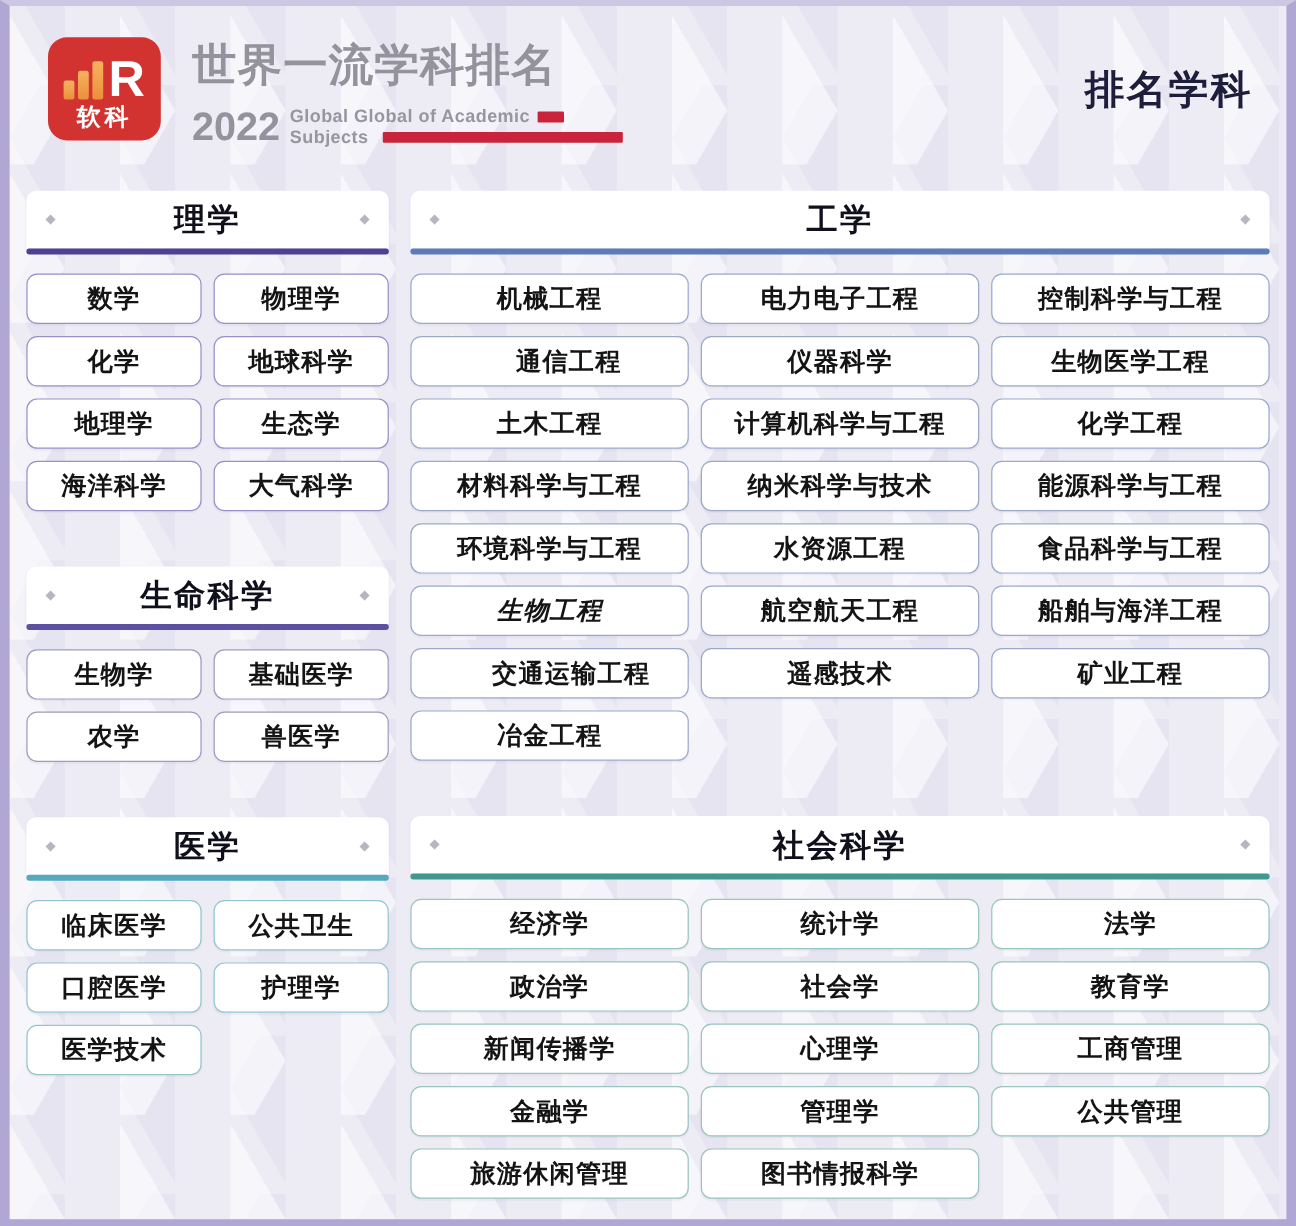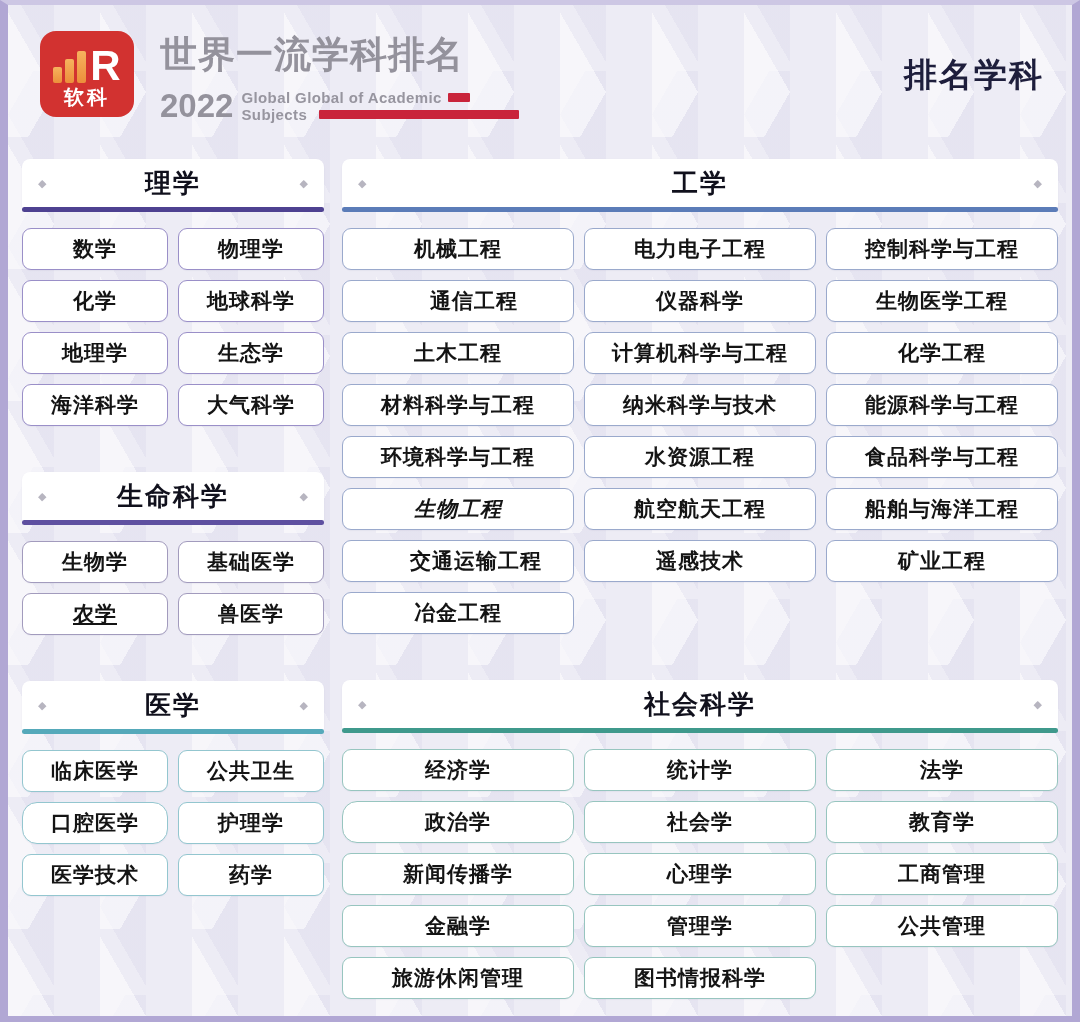--- a/index.html
+++ b/index.html
@@ -136,39 +136,38 @@
   <div class="section">
     <div class="section-header">
       <span class="diamond">◆</span>
       <span class="section-title">生命科学</span>
       <span class="diamond">◆</span>
     </div>
     <div class="accent-bar" style="background: rgb(94, 80, 160);"></div>
     <div class="items" style="--cols: 2;">
               <button class="subject-btn" style="border-color: rgb(162, 155, 189);">生物学</button>
               <button class="subject-btn" style="border-color: rgb(162, 155, 189);">基础医学</button>
-              <button class="subject-btn" style="border-color: rgb(162, 155, 189); text-decoration: underline;">农学</button>
+              <button class="subject-btn" style="border-color: rgb(162, 155, 189);">农学</button>
               <button class="subject-btn" style="border-color: rgb(162, 155, 189);">兽医学</button>
             </div>
   </div>
 
   <div class="section">
     <div class="section-header">
       <span class="diamond">◆</span>
       <span class="section-title">医学</span>
       <span class="diamond">◆</span>
     </div>
     <div class="accent-bar" style="background: rgb(85, 169, 186);"></div>
     <div class="items" style="--cols: 2;">
               <button class="subject-btn" style="border-color: rgb(147, 198, 207);">临床医学</button>
               <button class="subject-btn" style="border-color: rgb(147, 198, 207);">公共卫生</button>
-              <button class="subject-btn" style="border-color: rgb(147, 198, 207); border-radius: 15px;">口腔医学</button>
+              <button class="subject-btn" style="border-color: rgb(147, 198, 207);">口腔医学</button>
               <button class="subject-btn" style="border-color: rgb(147, 198, 207);">护理学</button>
               <button class="subject-btn" style="border-color: rgb(147, 198, 207);">医学技术</button>
-              <button class="subject-btn" style="border-color: rgb(147, 198, 207);">药学</button>
             </div>
   </div>
 </div>
       <div class="col-right" id="col-right">
   <div class="section">
     <div class="section-header">
       <span class="diamond">◆</span>
       <span class="section-title">工学</span>
       <span class="diamond">◆</span>
     </div>
@@ -203,21 +202,21 @@
     <div class="section-header">
       <span class="diamond">◆</span>
       <span class="section-title">社会科学</span>
       <span class="diamond">◆</span>
     </div>
     <div class="accent-bar" style="background: rgb(63, 153, 140);"></div>
     <div class="items" style="--cols: 3;">
               <button class="subject-btn" style="border-color: rgb(151, 197, 191);">经济学</button>
               <button class="subject-btn" style="border-color: rgb(151, 197, 191);">统计学</button>
               <button class="subject-btn" style="border-color: rgb(151, 197, 191);">法学</button>
-              <button class="subject-btn" style="border-color: rgb(151, 197, 191); border-radius: 15px;">政治学</button>
+              <button class="subject-btn" style="border-color: rgb(151, 197, 191);">政治学</button>
               <button class="subject-btn" style="border-color: rgb(151, 197, 191);">社会学</button>
               <button class="subject-btn" style="border-color: rgb(151, 197, 191);">教育学</button>
               <button class="subject-btn" style="border-color: rgb(151, 197, 191);">新闻传播学</button>
               <button class="subject-btn" style="border-color: rgb(151, 197, 191);">心理学</button>
               <button class="subject-btn" style="border-color: rgb(151, 197, 191);">工商管理</button>
               <button class="subject-btn" style="border-color: rgb(151, 197, 191);">金融学</button>
               <button class="subject-btn" style="border-color: rgb(151, 197, 191);">管理学</button>
               <button class="subject-btn" style="border-color: rgb(151, 197, 191);">公共管理</button>
               <button class="subject-btn" style="border-color: rgb(151, 197, 191);">旅游休闲管理</button>
               <button class="subject-btn" style="border-color: rgb(151, 197, 191);">图书情报科学</button>

